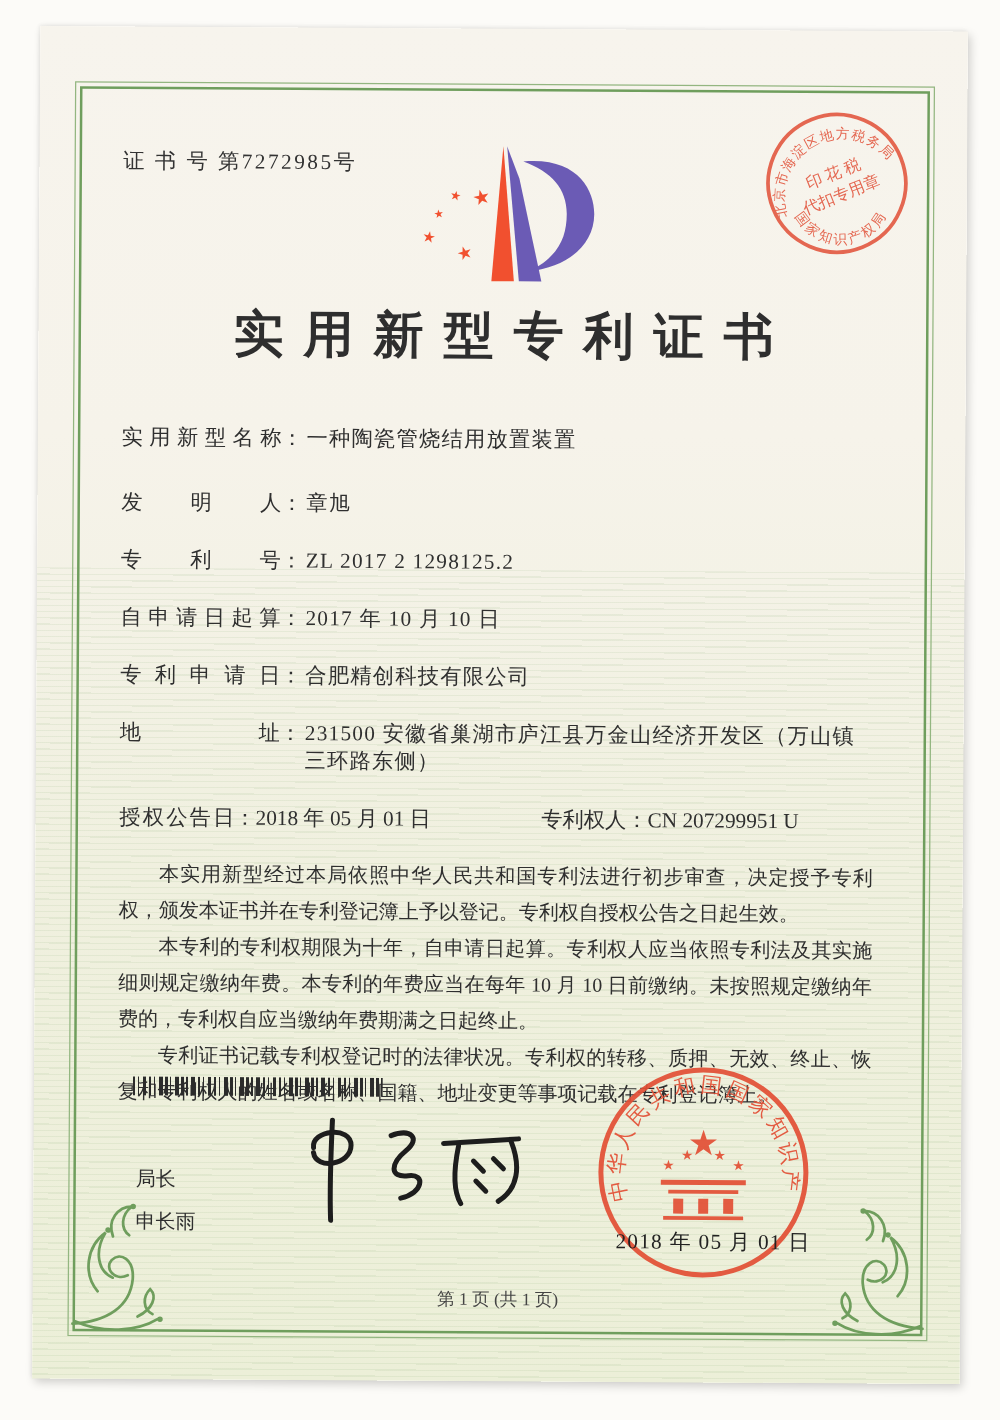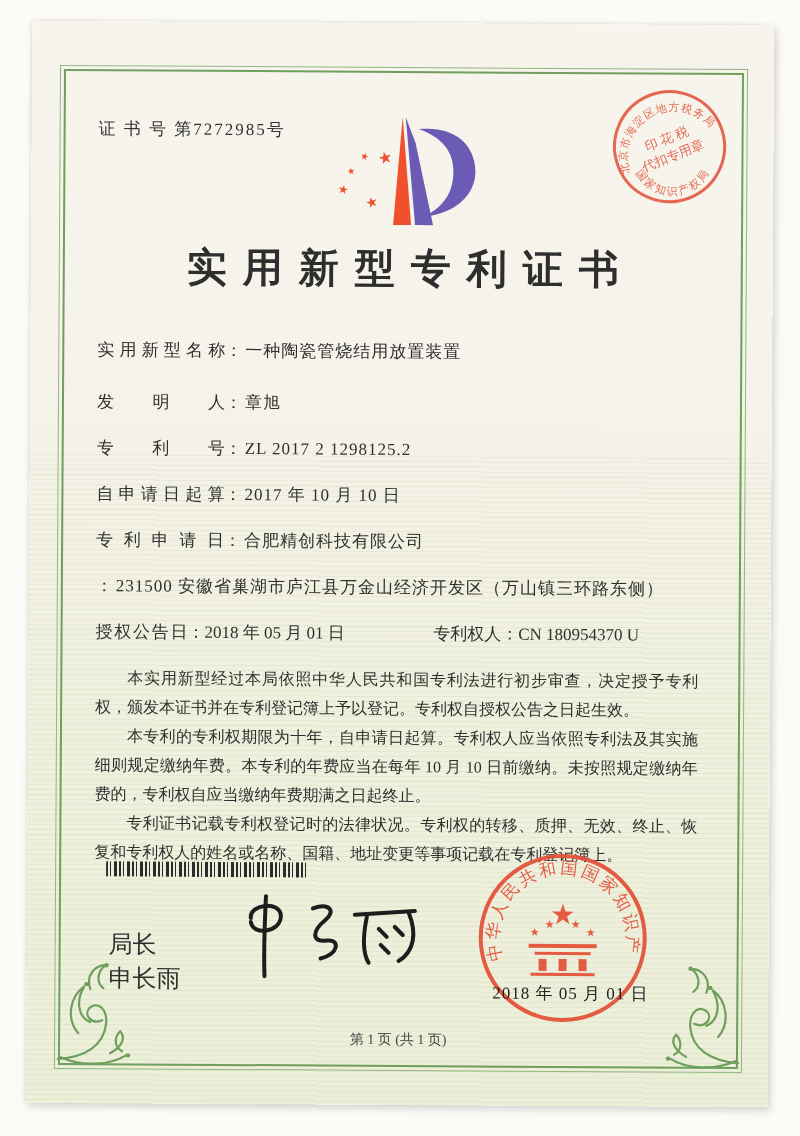--- a/index.html
+++ b/index.html
@@ -41,21 +41,21 @@
   .row .val{flex:1;letter-spacing:1px;}
   .grant{display:flex;line-height:22px;margin-bottom:20px;}
   .grant .half{display:flex;}
   .grant .half.left{width:56%;}
   .paras{margin-top:6px;font-size:16px;line-height:29px;text-align:justify;color:#2f2f2f;}
   .paras p{margin:0;text-indent:2em;}
   .barcode{
     position:absolute;left:45px;top:790px;width:200px;height:15px;
     background:repeating-linear-gradient(90deg,#2b2b2b 0 2px,transparent 2px 4px,#2b2b2b 4px 5px,transparent 5px 8px,#2b2b2b 8px 11px,transparent 11px 13px);
   }
-  .signer{position:absolute;left:48px;top:856px;font-size:24px;color:#2f2f2f;line-height:34px;}
+  .signer{position:absolute;left:48px;top:856px;font-size:16px;color:#2f2f2f;line-height:34px;}
   .signature{position:absolute;left:168px;top:818px;}
   .seal{position:absolute;left:416px;top:778px;opacity:.92;}
   .seal-date{position:absolute;left:432px;top:908px;font-size:17px;letter-spacing:1px;color:#222;}
   .page-footer{position:absolute;left:0;right:0;bottom:16px;text-align:center;font-size:14px;color:#444;}
   svg text{font-family:"Liberation Serif","DejaVu Serif",serif;}
 </style>
 </head>
 <body>
 
 <div class="paper">
@@ -147,34 +147,35 @@
         <span class="lab">自申请日起算</span>
           <span class="colon">：</span>
           <span class="val">2017 年 10 月 10 日</span>
       </div>
       <div class="row">
         <span class="lab">专利申请日</span>
           <span class="colon">：</span>
           <span class="val">合肥精创科技有限公司</span>
       </div>
       <div class="row">
+        <span class="lab">地址</span>
           <span class="colon">：</span>
           <span class="val">231500 安徽省巢湖市庐江县万金山经济开发区（万山镇三环路东侧）</span>
       </div>
 
       <div class="grant">
         <div class="half left">
           <span class="lab" style="width:92px;text-align:justify;text-align-last:justify;">授权公告日</span>
             <span class="colon">：</span>
             <span>2018 年 05 月 01 日</span>
         </div>
         <div class="half">
           <span>专利权人</span>
             <span class="colon">：</span>
-            <span>CN 180954370 U</span>
+            <span>CN 207299951 U</span>
         </div>
       </div>
 
       <div class="paras">
         <p>本实用新型经过本局依照中华人民共和国专利法进行初步审查，决定授予专利权，颁发本证书并在专利登记簿上予以登记。专利权自授权公告之日起生效。</p>
         <p>本专利的专利权期限为十年，自申请日起算。专利权人应当依照专利法及其实施细则规定缴纳年费。本专利的年费应当在每年 10 月 10 日前缴纳。未按照规定缴纳年费的，专利权自应当缴纳年费期满之日起终止。</p>
         <p>专利证书记载专利权登记时的法律状况。专利权的转移、质押、无效、终止、恢复和专利权人的姓名或名称、国籍、地址变更等事项记载在专利登记簿上。</p>
       </div>
     </div>
 

